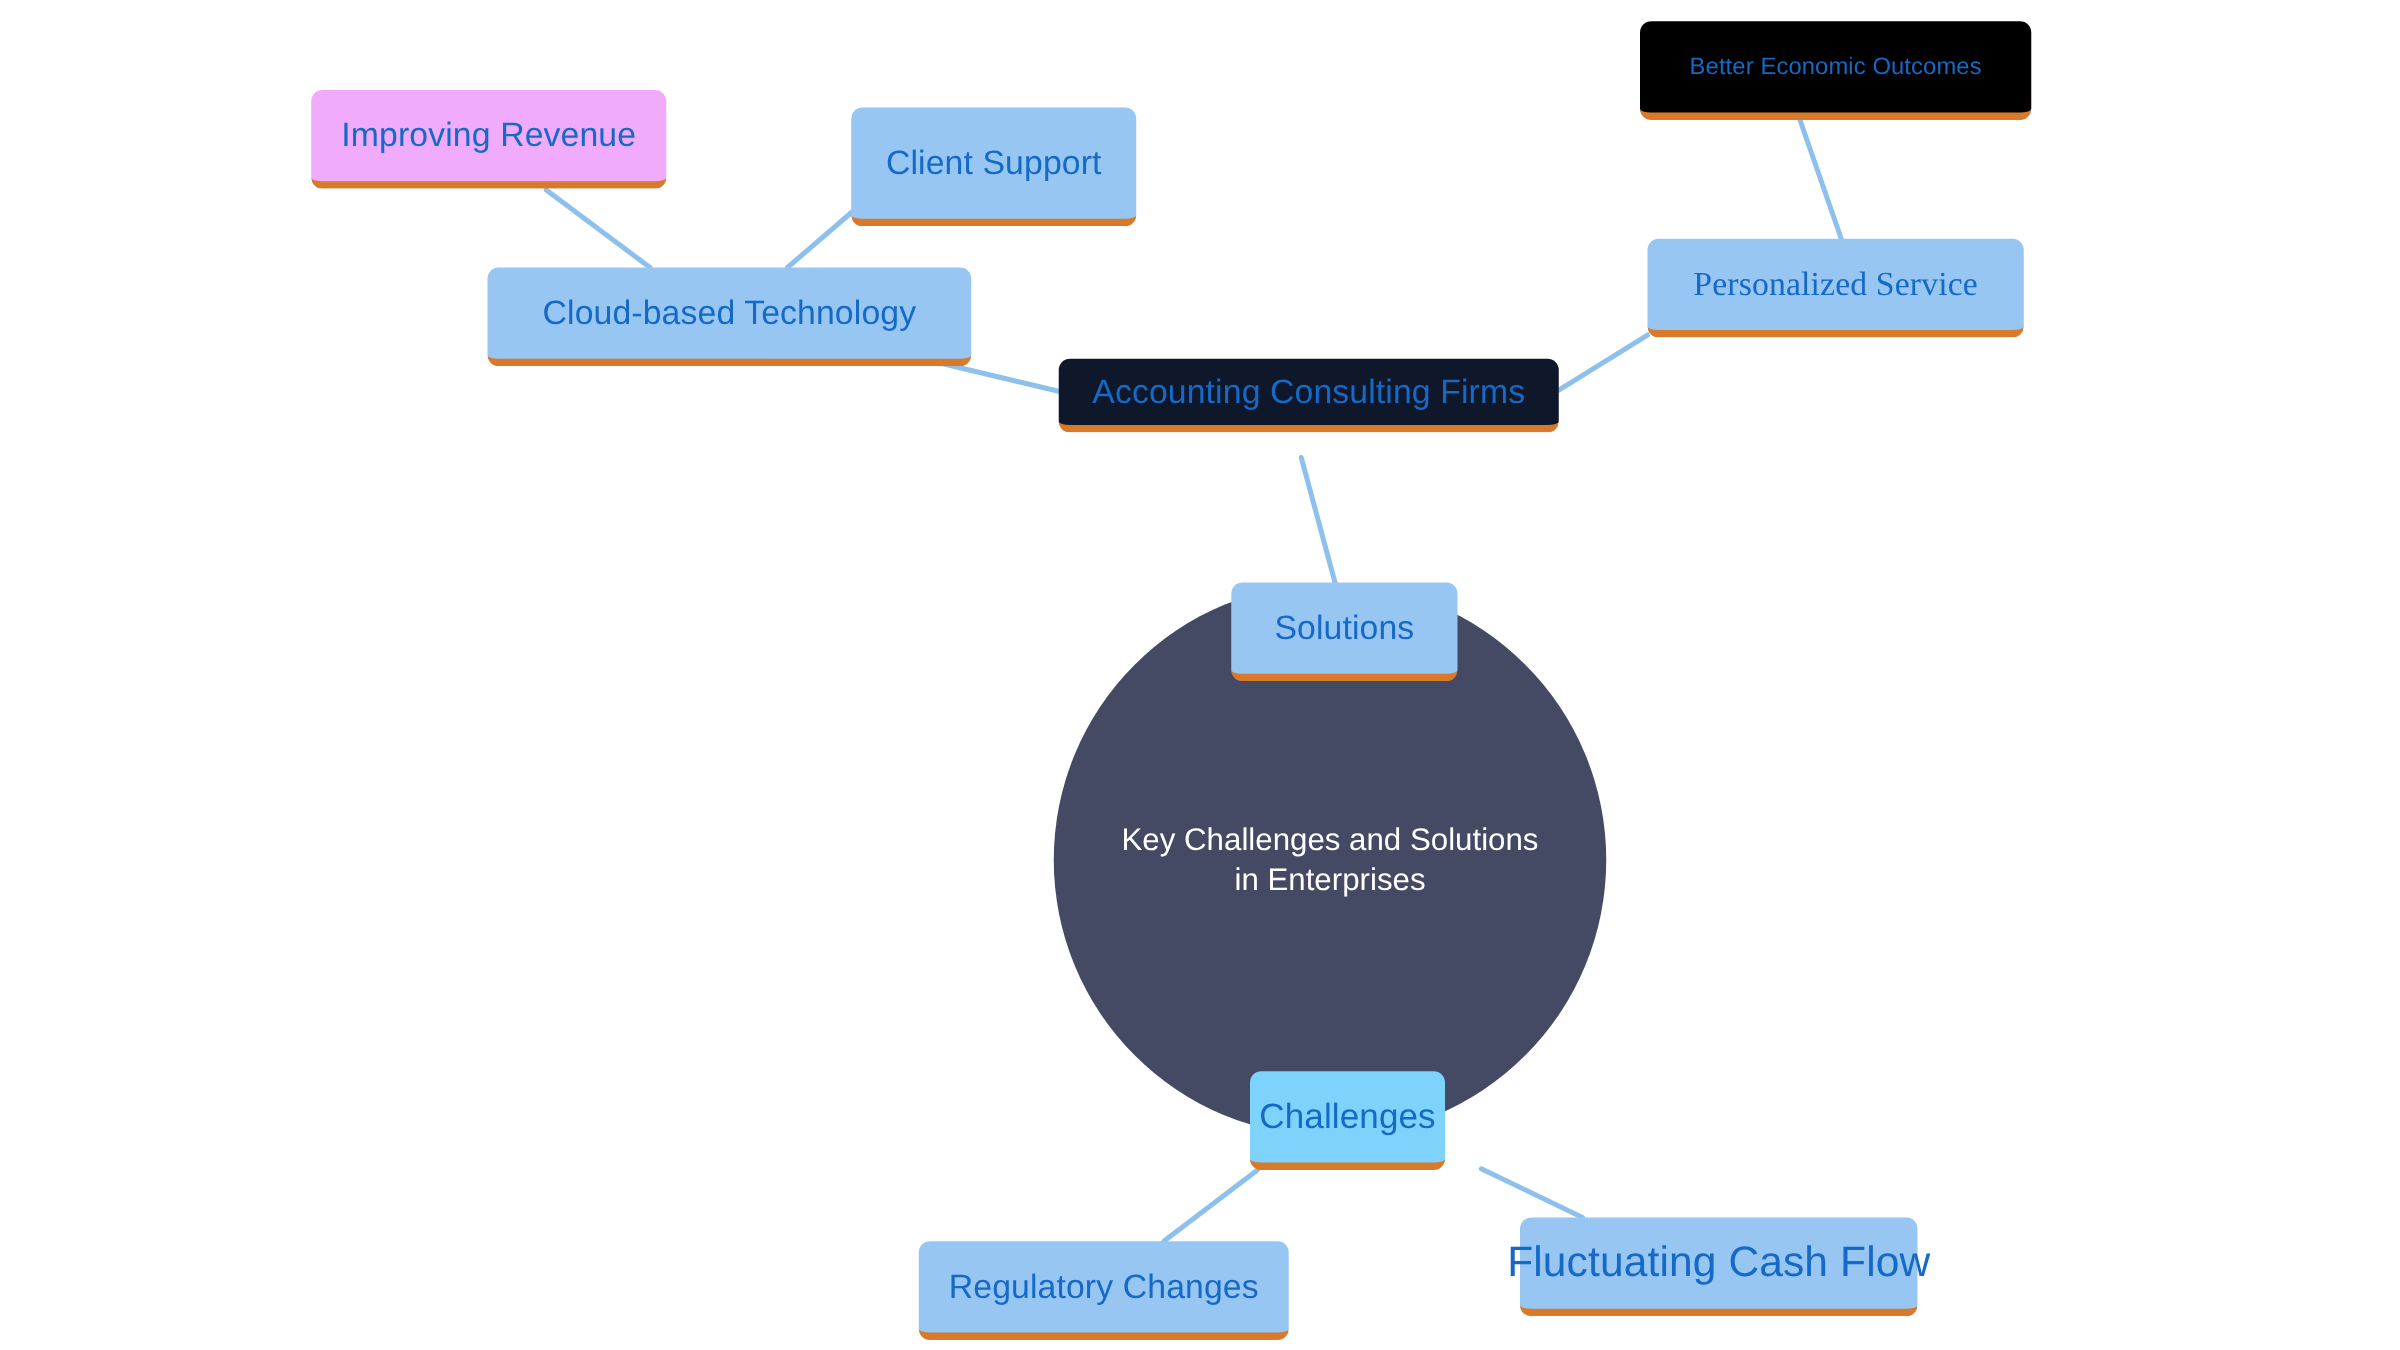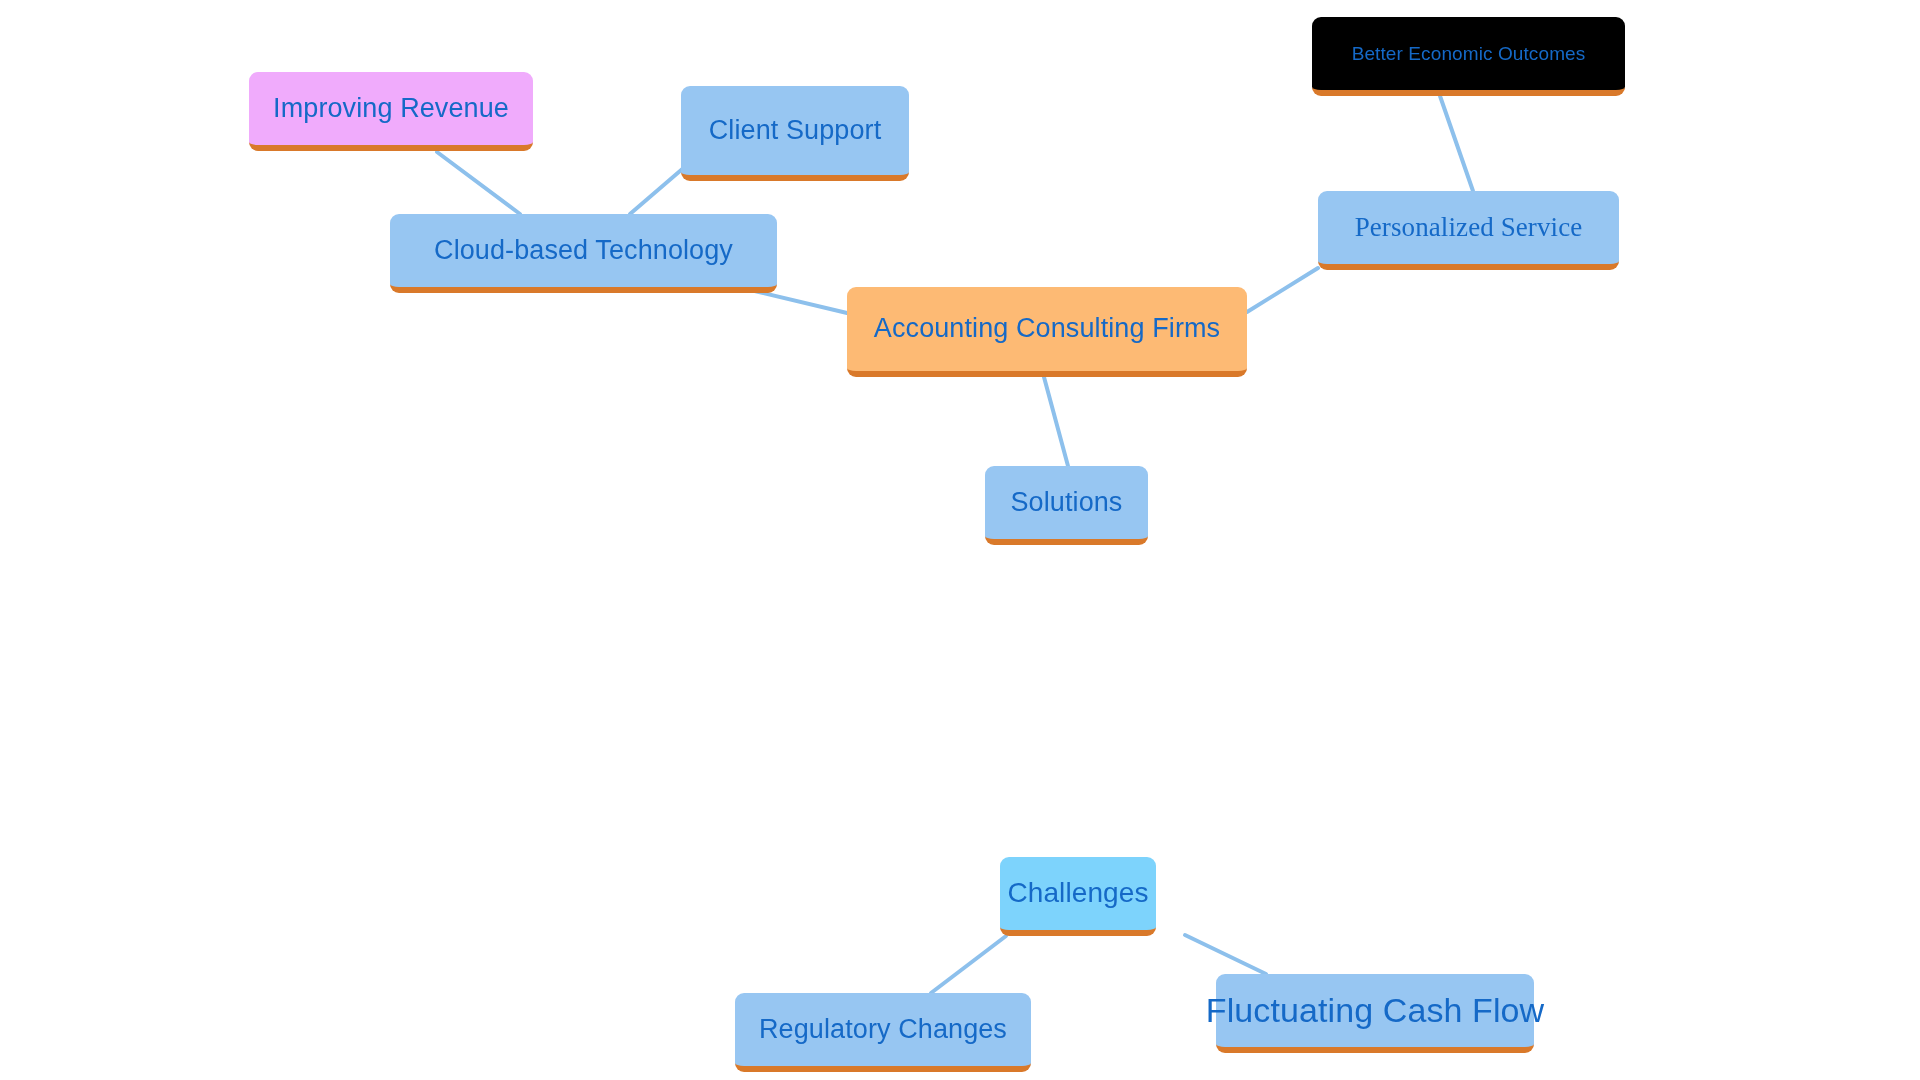--- a/index.html
+++ b/index.html
@@ -73,41 +73,44 @@
       <line x1="437" y1="152" x2="520" y2="214" stroke="#8dc0ec" stroke-width="4" stroke-linecap="round"></line>
       <line x1="687" y1="165" x2="630" y2="214" stroke="#8dc0ec" stroke-width="4" stroke-linecap="round"></line>
       <line x1="746" y1="289" x2="847" y2="313" stroke="#8dc0ec" stroke-width="4" stroke-linecap="round"></line>
       <line x1="1247" y1="312" x2="1318" y2="268" stroke="#8dc0ec" stroke-width="4" stroke-linecap="round"></line>
       <line x1="1473" y1="191" x2="1440" y2="96" stroke="#8dc0ec" stroke-width="4" stroke-linecap="round"></line>
       <line x1="1041" y1="366" x2="1068" y2="466" stroke="#8dc0ec" stroke-width="4" stroke-linecap="round"></line>
       <line x1="1006" y1="936" x2="931" y2="993" stroke="#8dc0ec" stroke-width="4" stroke-linecap="round"></line>
       <line x1="1185" y1="935" x2="1266" y2="974" stroke="#8dc0ec" stroke-width="4" stroke-linecap="round"></line>
     </svg>
 
+  <div id="root-node" style="left: 843px; top: 467px; width: 442px; height: 442px; font-size: 25px; background: rgb(68, 74, 100); color: rgb(255, 255, 255);">
+    <span class="root-label">Key Challenges and Solutions in Enterprises</span>
+  </div>
 
   <div id="node-layer">
       <div class="node" style="left: 249px; top: 72px; width: 284px; height: 79px; font-size: 27px; background: #f0abfc; color: rgb(21, 105, 199); border-bottom-color: rgb(217, 121, 42);">
         <span class="node-label">Improving Revenue</span>
       </div>
       <div class="node" style="left: 681px; top: 86px; width: 228px; height: 95px; font-size: 27px; background: rgb(151, 198, 242); color: rgb(21, 105, 199); border-bottom-color: rgb(217, 121, 42); text-align: center;">
         <span class="node-label">Client Support</span>
       </div>
       <div class="node" style="left: 390px; top: 214px; width: 387px; height: 79px; font-size: 27px; background: rgb(151, 198, 242); color: rgb(21, 105, 199); border-bottom-color: rgb(217, 121, 42);">
         <span class="node-label">Cloud-based Technology</span>
       </div>
       <div class="node" style="left: 1312px; top: 17px; width: 313px; height: 79px; font-size: 19px; background: #000000; color: rgb(21, 105, 199); border-bottom-color: rgb(217, 121, 42);">
         <span class="node-label">Better Economic Outcomes</span>
       </div>
       <div class="node" style="left: 1318px; top: 191px; width: 301px; height: 79px; font-size: 27px; background: rgb(151, 198, 242); color: rgb(21, 105, 199); border-bottom-color: rgb(217, 121, 42); font-family: Liberation Serif, serif;">
         <span class="node-label">Personalized Service</span>
       </div>
-      <div class="node" style="left: 847px; top: 287px; width: 400px; height: 90px; font-size: 27px; background: #fdba74; color: rgb(21, 105, 199); border-bottom-color: rgb(217, 121, 42);">
+      <div class="node" style="left: 847px; top: 287px; width: 400px; height: 59px; font-size: 27px; background: #0f172a; color: rgb(21, 105, 199); border-bottom-color: rgb(217, 121, 42);">
         <span class="node-label">Accounting Consulting Firms</span>
       </div>
-      <div class="node" style="left: 985px; top: 466px; width: 163px; height: 79px; font-size: 27px; background: rgb(151, 198, 242); color: rgb(21, 105, 199); border-bottom-color: rgb(217, 121, 42);">
+      <div class="node" style="left: 985px; top: 466px; width: 181px; height: 79px; font-size: 27px; background: rgb(151, 198, 242); color: rgb(21, 105, 199); border-bottom-color: rgb(217, 121, 42);">
         <span class="node-label">Solutions</span>
       </div>
       <div class="node" style="left: 1000px; top: 857px; width: 156px; height: 79px; font-size: 28px; background: #7dd3fc; color: rgb(21, 105, 199); border-bottom-color: rgb(217, 121, 42);">
         <span class="node-label">Challenges</span>
       </div>
       <div class="node" style="left: 735px; top: 993px; width: 296px; height: 79px; font-size: 27px; background: rgb(151, 198, 242); color: rgb(21, 105, 199); border-bottom-color: rgb(217, 121, 42);">
         <span class="node-label">Regulatory Changes</span>
       </div>
       <div class="node" style="left: 1216px; top: 974px; width: 318px; height: 79px; font-size: 34px; background: rgb(151, 198, 242); color: rgb(21, 105, 199); border-bottom-color: rgb(217, 121, 42);">
         <span class="node-label">Fluctuating Cash Flow</span>

